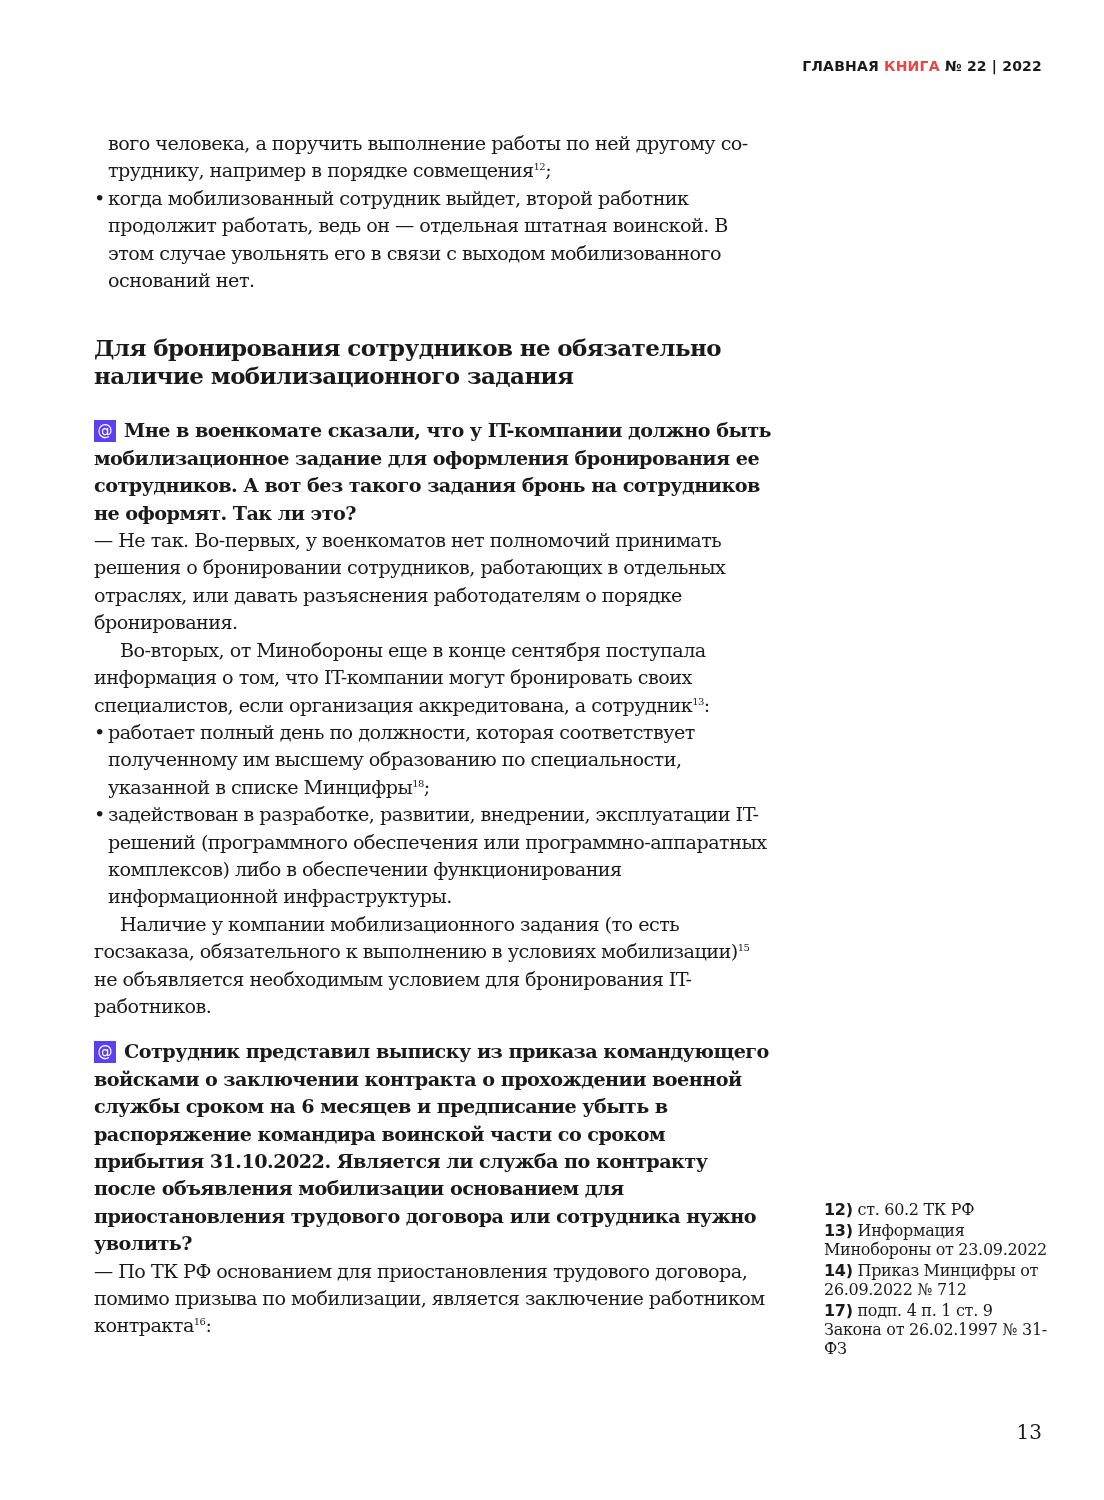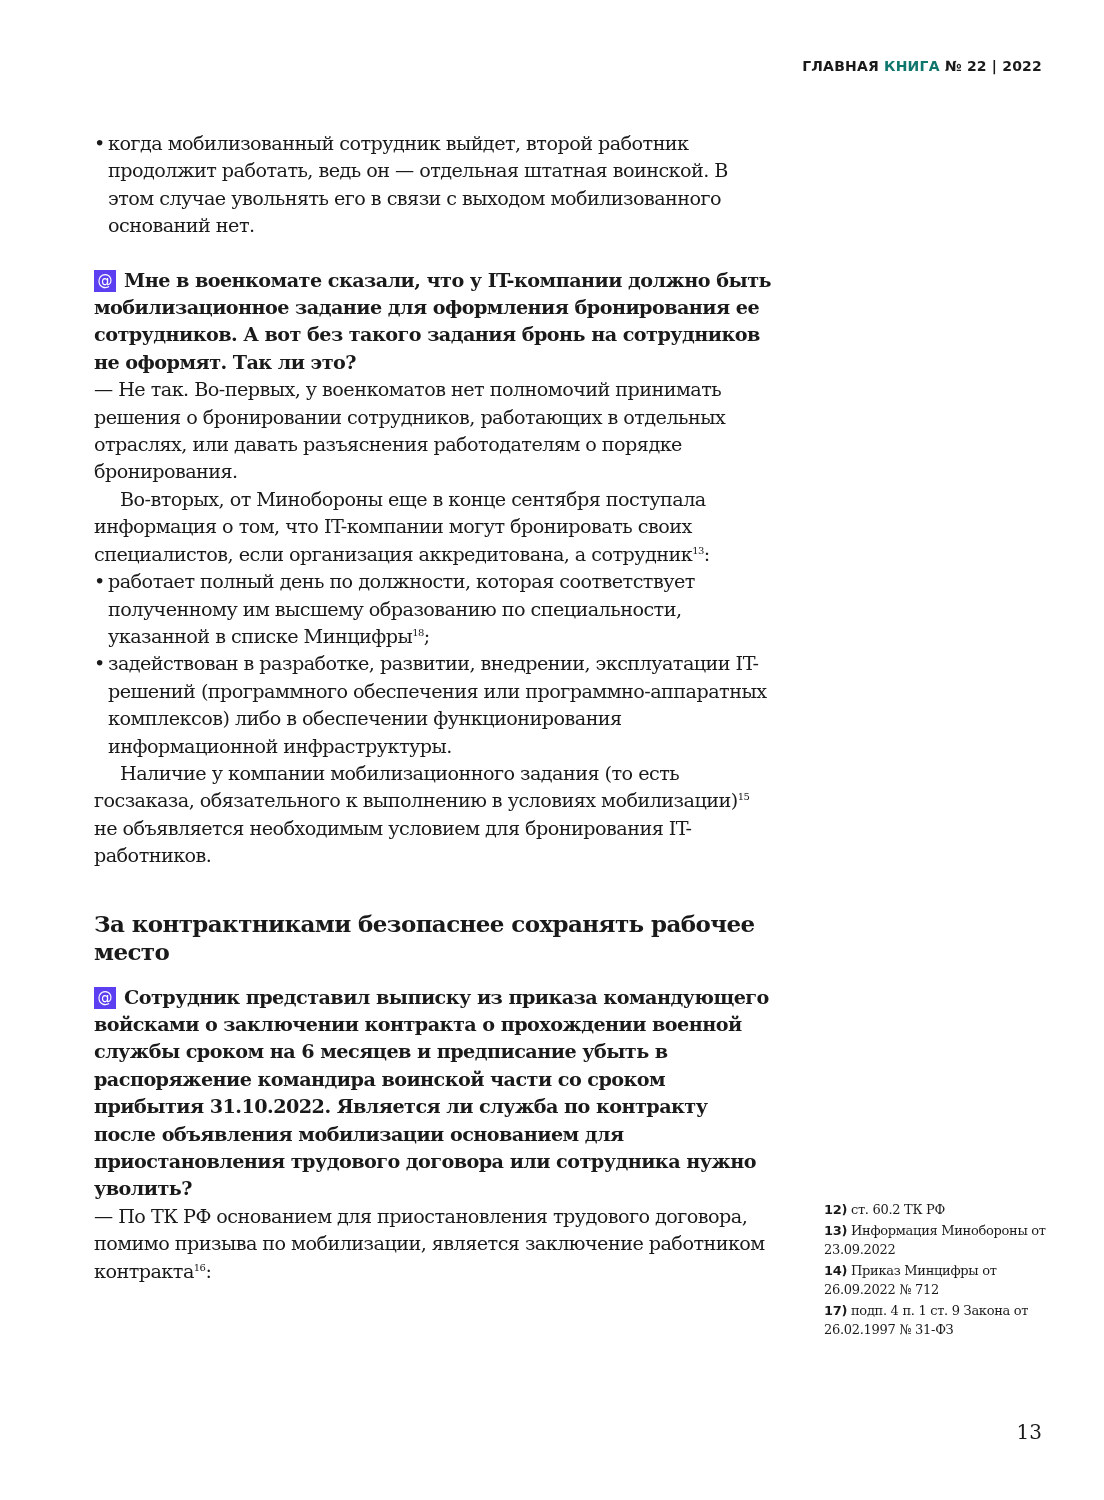--- a/index.html
+++ b/index.html
@@ -1,21 +1,21 @@
 <!DOCTYPE html>
 <html><head>
   <meta charset="utf-8">
   <style>
     html, body { margin: 0; padding: 0; background: #ffffff; }
     body { width: 1104px; height: 1500px; position: relative; overflow: hidden; color: #1a1a1a; }
     .header {
       position: absolute; top: 58px; right: 62px;
       font-family: "DejaVu Sans", sans-serif; font-weight: bold; font-size: 14px; letter-spacing: 0.2px;
     }
-    .header .accent { color: #0f766e; }
+    .header .accent { color: #ef4444; }
     .main {
       position: absolute; left: 94px; top: 130px; width: 678px;
       font-family: "DejaVu Serif", serif; font-size: 19.2px; line-height: 27.4px;
       letter-spacing: -0.55px;
     }
     .main p { margin: 0; }
     .bullet { position: relative; padding-left: 14px; }
     .bullet::before { content: "•"; position: absolute; left: 0; top: 0; }
     .cont { padding-left: 14px; }
     .indent { text-indent: 26px; }
@@ -25,58 +25,62 @@
     }
     .q { font-weight: bold; }
     .at {
       display: inline-block; width: 22px; height: 22px; background: #5b3ff0; color: #fff;
       font-family: "DejaVu Sans", sans-serif; font-size: 15px; line-height: 21px; text-align: center;
       vertical-align: 2px; margin-right: 8px; font-weight: normal; letter-spacing: 0;
     }
     sup { font-size: 10px; line-height: 0; vertical-align: 7px; }
     .sidebar {
       position: absolute; left: 824px; top: 1200px; width: 230px;
-      font-family: "DejaVu Serif", serif; font-size: 13px; line-height: 19px; letter-spacing: -0.3px;
+      font-family: "DejaVu Serif", serif; font-size: 16px; line-height: 19px; letter-spacing: -0.3px;
     }
     .fn { margin-bottom: 2px; }
     .fn b { font-family: "DejaVu Sans", sans-serif; }
     .pagenum {
       position: absolute; right: 62px; top: 1420px;
       font-family: "DejaVu Serif", serif; font-size: 20px;
     }
   </style>
 </head>
 <body>
 
 <div class="header">
   <span>ГЛАВНАЯ</span>
   <span class="accent">КНИГА</span>
   <span>№ 22 | 2022</span>
 </div>
 
 <div class="main">
+  <p class="cont">
+    <span>вого человека, а поручить выполнение работы по ней другому со-</span>
+    <span>труднику, например в порядке совмещения</span><sup>12</sup><span>;</span>
+  </p>
   <p class="bullet">когда мобилизованный сотрудник выйдет, второй работник продолжит работать, ведь он — отдельная штатная воинской. В этом случае увольнять его в связи с выходом мобилизованного оснований нет.</p>
 
+  <h2 class="h2" style="margin-top:40px;">Для бронирования сотрудников не обязательно наличие мобилизационного задания</h2>
 
   <p class="q" style="margin-top:27px;">
     <span class="at">@</span><span>Мне в военкомате сказали, что у IT-компании должно быть мобилизационное задание для оформления бронирования ее сотрудников. А вот без такого задания бронь на сотрудников не оформят. Так ли это?</span>
   </p>
   <p>— Не так. Во-первых, у военкоматов нет полномочий принимать решения о бронировании сотрудников, работающих в отдельных отраслях, или давать разъяснения работодателям о порядке бронирования.</p>
   <p class="indent">
     <span>Во-вторых, от Минобороны еще в конце сентября поступала информация о том, что IT-компании могут бронировать своих специалистов, если организация аккредитована, а сотрудник</span><sup>13</sup><span>:</span>
   </p>
   <p class="bullet">
     <span>работает полный день по должности, которая соответствует полученному им высшему образованию по специальности, указанной в списке Минцифры</span><sup>18</sup><span>;</span>
   </p>
   <p class="bullet">задействован в разработке, развитии, внедрении, эксплуатации IT-решений (программного обеспечения или программно-аппаратных комплексов) либо в обеспечении функционирования информационной инфраструктуры.</p>
   <p class="indent">
     <span>Наличие у компании мобилизационного задания (то есть госзаказа, обязательного к выполнению в условиях мобилизации)</span><sup>15</sup><span> не объявляется необходимым условием для бронирования IT-работников.</span>
   </p>
 
-  <h2 class="h2" style="margin-top:40px;">За контрактниками безопаснее сохранять рабочее место</h2>
 
   <p class="q" style="margin-top:18px;">
     <span class="at">@</span><span>Сотрудник представил выписку из приказа командующего войсками о заключении контракта о прохождении военной службы сроком на 6 месяцев и предписание убыть в распоряжение командира воинской части со сроком прибытия 31.10.2022. Является ли служба по контракту после объявления мобилизации основанием для приостановления трудового договора или сотрудника нужно уволить?</span>
   </p>
   <p>
     <span>— По ТК РФ основанием для приостановления трудового договора, помимо призыва по мобилизации, является заключение работником контракта</span><sup>16</sup><span>:</span>
   </p>
 </div>
 
 <div class="sidebar">

